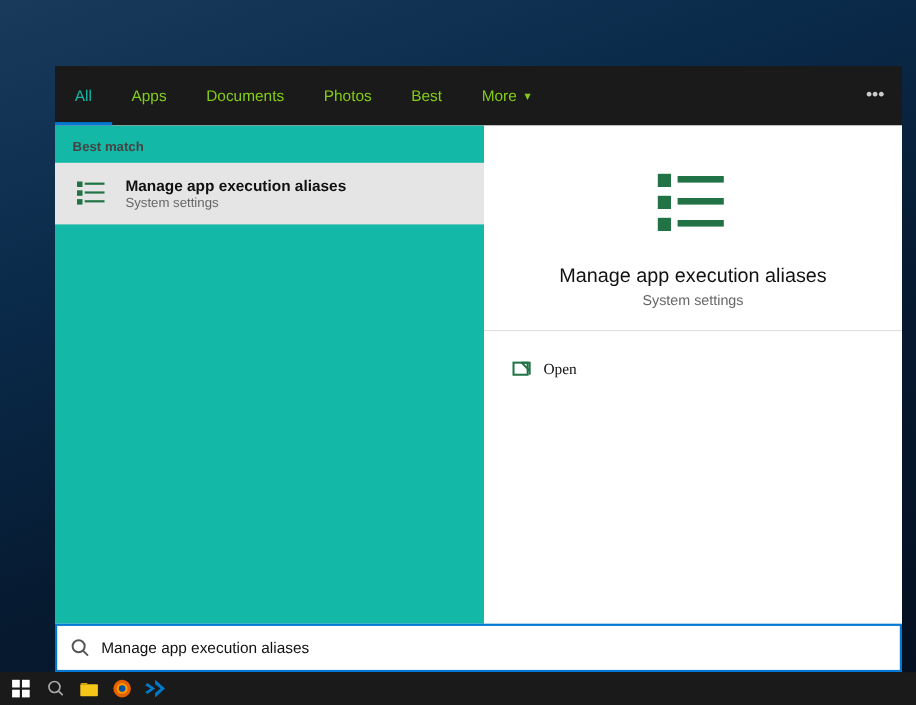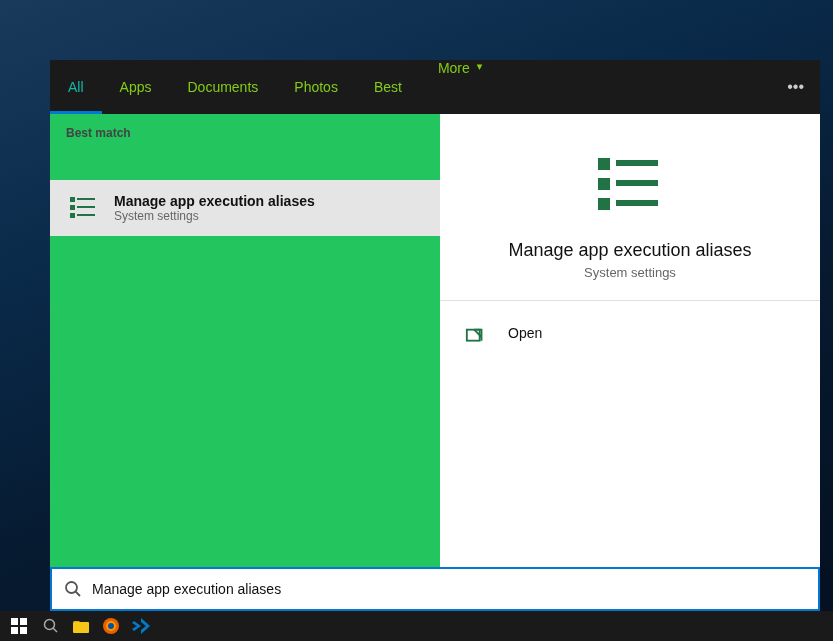--- a/index.html
+++ b/index.html
@@ -62,21 +62,21 @@
       position: absolute;
       bottom: 0;
       left: 0;
       right: 0;
       height: 3px;
       background: #0078d4;
     }
 
     .nav-more {
       display: flex;
-      align-items: flex-start;
+      align-items: center;
       gap: 4px;
     }
 
     .nav-dots {
       margin-left: auto;
       display: flex;
       align-items: center;
       padding: 0 16px;
       color: #ccc;
       cursor: pointer;
@@ -85,25 +85,24 @@
     
     .main-content {
       display: flex;
       flex: 1;
       overflow: hidden;
     }
 
     
     .left-panel {
       width: 390px;
-      background: #22c55e;
+      background: #14b8a6;
       display: flex;
       flex-direction: column;
       overflow: hidden;
-      gap: 32px;
     }
 
     .best-match-label {
       font-size: 12px;
       color: #444;
       padding: 12px 16px 8px 16px;
       font-weight: 600;
     }
 
     .result-item {
@@ -186,23 +185,25 @@
     .divider {
       width: 100%;
       height: 1px;
       background: #e0e0e0;
       margin-bottom: 16px;
     }
 
     .action-open {
       width: 100%;
       display: flex;
+      align-items: center;
       padding: 8px 24px;
-      gap: 20px;
-      cursor: pointer;
+      gap: 6px;
+      cursor: pointer;
+      font-family: Liberation Serif, serif;
     }
 
     .open-icon {
       width: 24px;
       height: 24px;
       display: flex;
       align-items: center;
       justify-content: center;
     }
 

